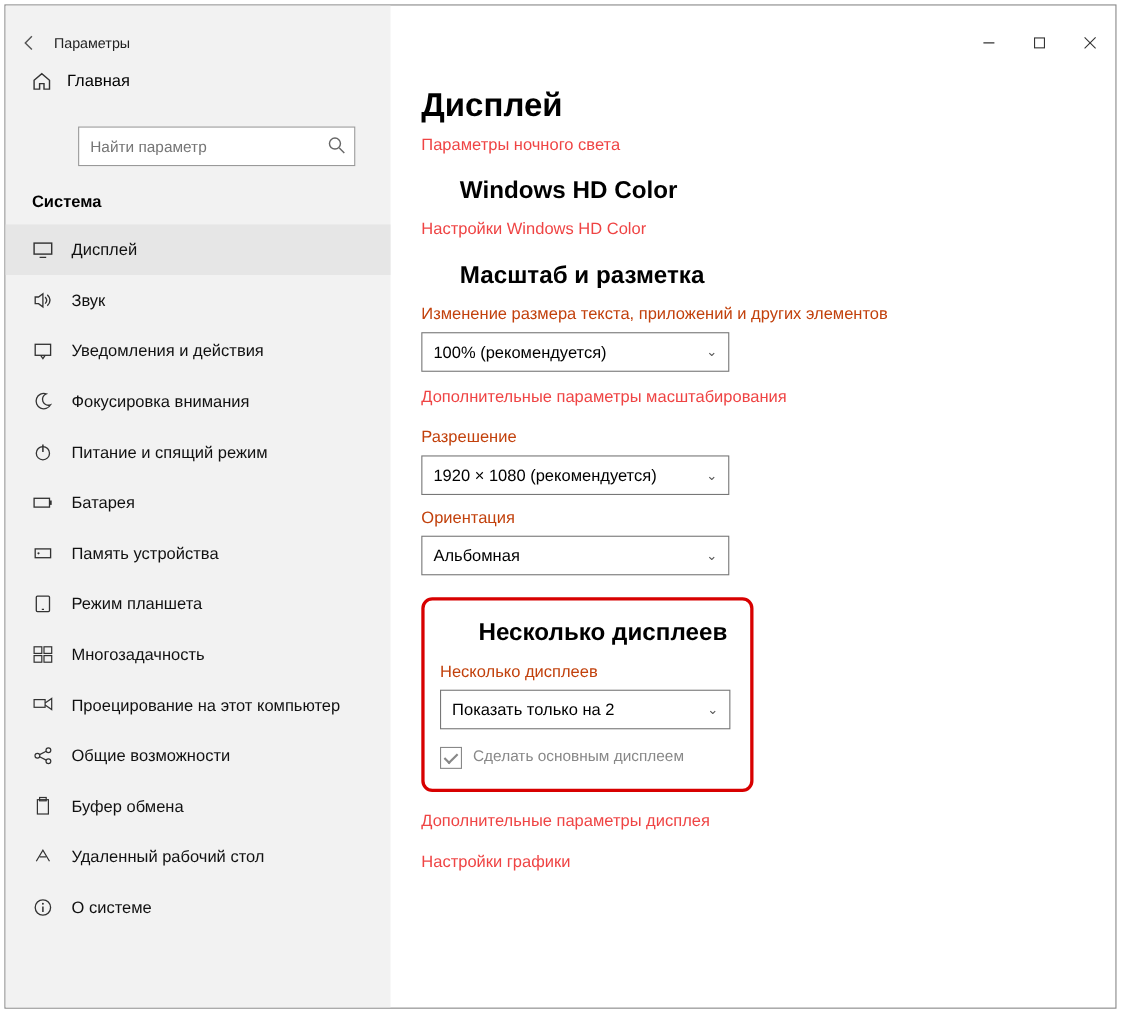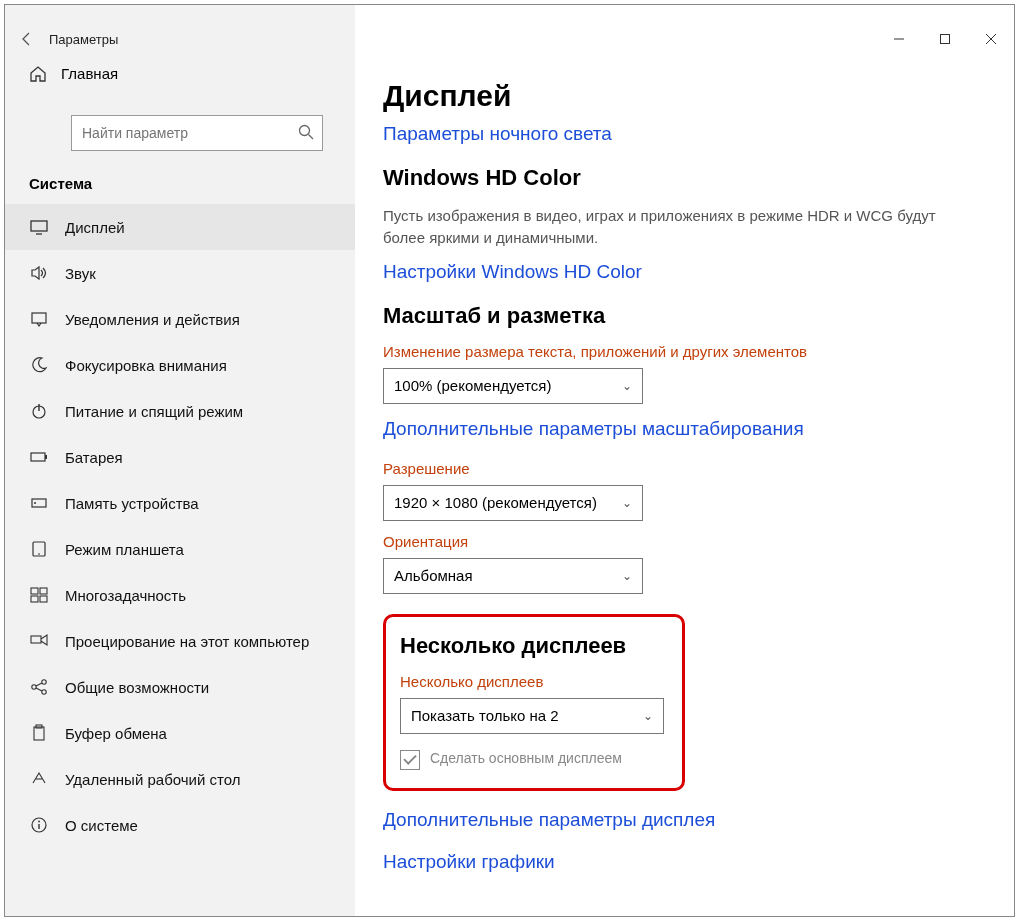--- a/index.html
+++ b/index.html
@@ -20,25 +20,25 @@
   .search-wrap input { width: 100%; height: 36px; border:1px solid #999; background:#fff; padding:0 36px 0 10px; font-size:14px; outline:none; }
   .search-wrap .mag { position:absolute; right:8px; top:8px; color:#555; }
   .group-head { padding: 14px 24px 12px 24px; font-weight:700; font-size:15px; }
   .nav-item { display:flex; align-items:center; height:46px; padding-left:24px; gap:16px; font-size:15px; color:#111; cursor:pointer; }
   .nav-item.selected { background:#e6e6e6; }
   .nav-item .ic { width:20px; height:20px; display:flex; align-items:center; justify-content:center; color:#333; flex-shrink:0; }
 
   
   .content { flex:1; height:100%; padding: 60px 0 30px 28px; overflow:hidden; }
   .h1 { font-size:30px; font-weight:600; margin-top: 14px; margin-bottom: 10px; }
-  .link { color:#1d4ed8; font-size:19px; margin-bottom: 20px; display:block; cursor:pointer; }
-  .h2 { font-size:22px; font-weight:600; margin-top: 14px; margin-bottom: 14px; }
+  .link { color:#ef4444; font-size:15px; margin-bottom: 20px; display:block; cursor:pointer; }
+  .h2 { font-size:22px; font-weight:600; margin-top: 14px; margin-bottom: 14px; margin-left: 35px; }
   .body { font-size:15px; color:#555; max-width: 560px; line-height:1.45; margin-bottom: 12px; }
   .label { font-size:15px; color:#c2410c; margin: 12px 0 8px 0; }
-  .combo { width: 260px; height: 36px; border:1px solid #777; display:flex; align-items:center; padding:0 10px; font-size:15px; justify-content:space-between; cursor:pointer; background:#fff; }
+  .combo { width: 280px; height: 36px; border:1px solid #777; display:flex; align-items:center; padding:0 10px; font-size:15px; justify-content:space-between; cursor:pointer; background:#fff; }
   .chev { font-size:12px; color:#555; }
   .highlight-box { border:3px solid #d80000; border-radius:10px; padding: 12px 18px 18px 14px; width: 302px; margin-top: 20px; margin-bottom: 18px; }
   .highlight-box .h2 { margin-top:4px; }
   .check-row { display:flex; align-items:flex-start; gap:10px; margin-top:16px; color:#888; font-size:14px; }
   .checkbox { width:20px; height:20px; border:1.5px solid #888; display:flex; align-items:center; justify-content:center; }
   .checkmark { width:12px; height:7px; border-left:2px solid #888; border-bottom:2px solid #888; transform:rotate(-45deg) translate(1px,-1px); }
 
   svg { display:block; }
 </style>
 </head>
@@ -225,21 +225,20 @@
         </span>
       <span>О системе</span>
     </div>
   </div>
 
   <div class="content">
     <div class="h1">Дисплей</div>
     <a class="link">Параметры ночного света</a>
 
     <div class="h2">Windows HD Color</div>
-    <div class="body">Пусть изображения в видео, играх и приложениях в режиме HDR и WCG будут более яркими и динамичными.</div>
     <a class="link">Настройки Windows HD Color</a>
 
     <div class="h2">Масштаб и разметка</div>
     <div class="label">Изменение размера текста, приложений и других элементов</div>
     <div class="combo">
       <span>100% (рекомендуется)</span>
       <span class="chev">⌄</span>
     </div>
     <a class="link" style="margin-top:14px;">Дополнительные параметры масштабирования</a>
 

